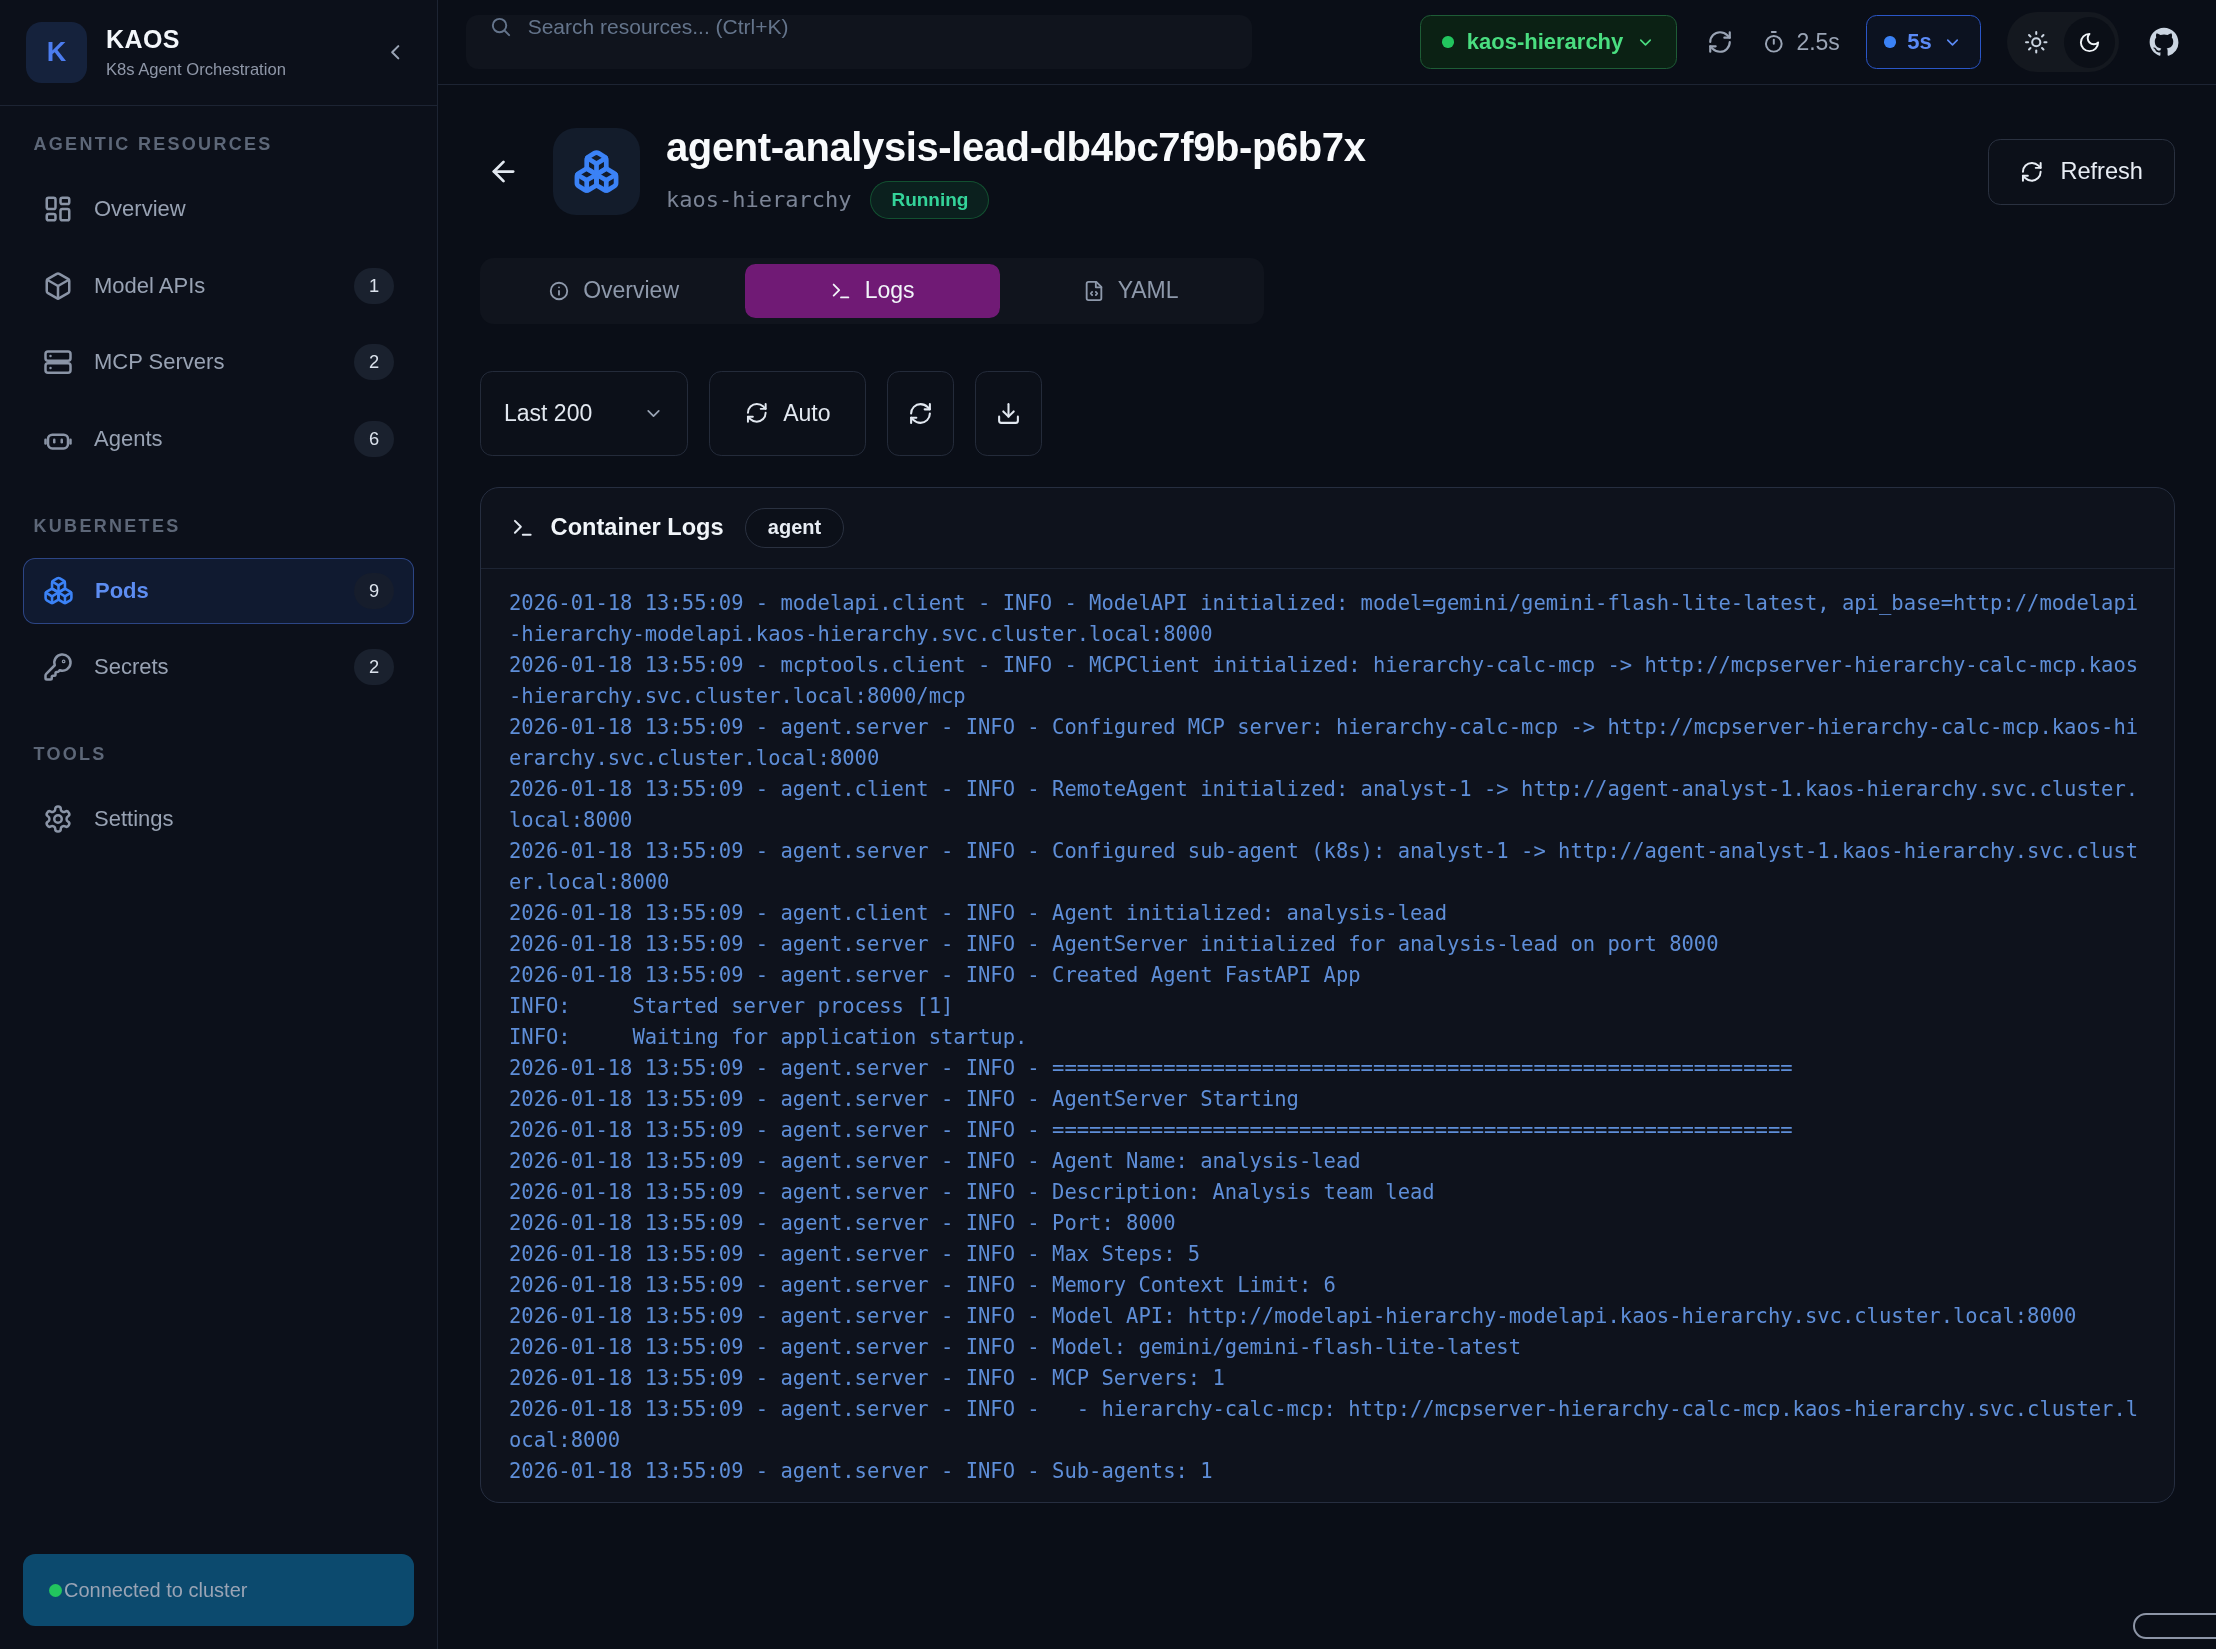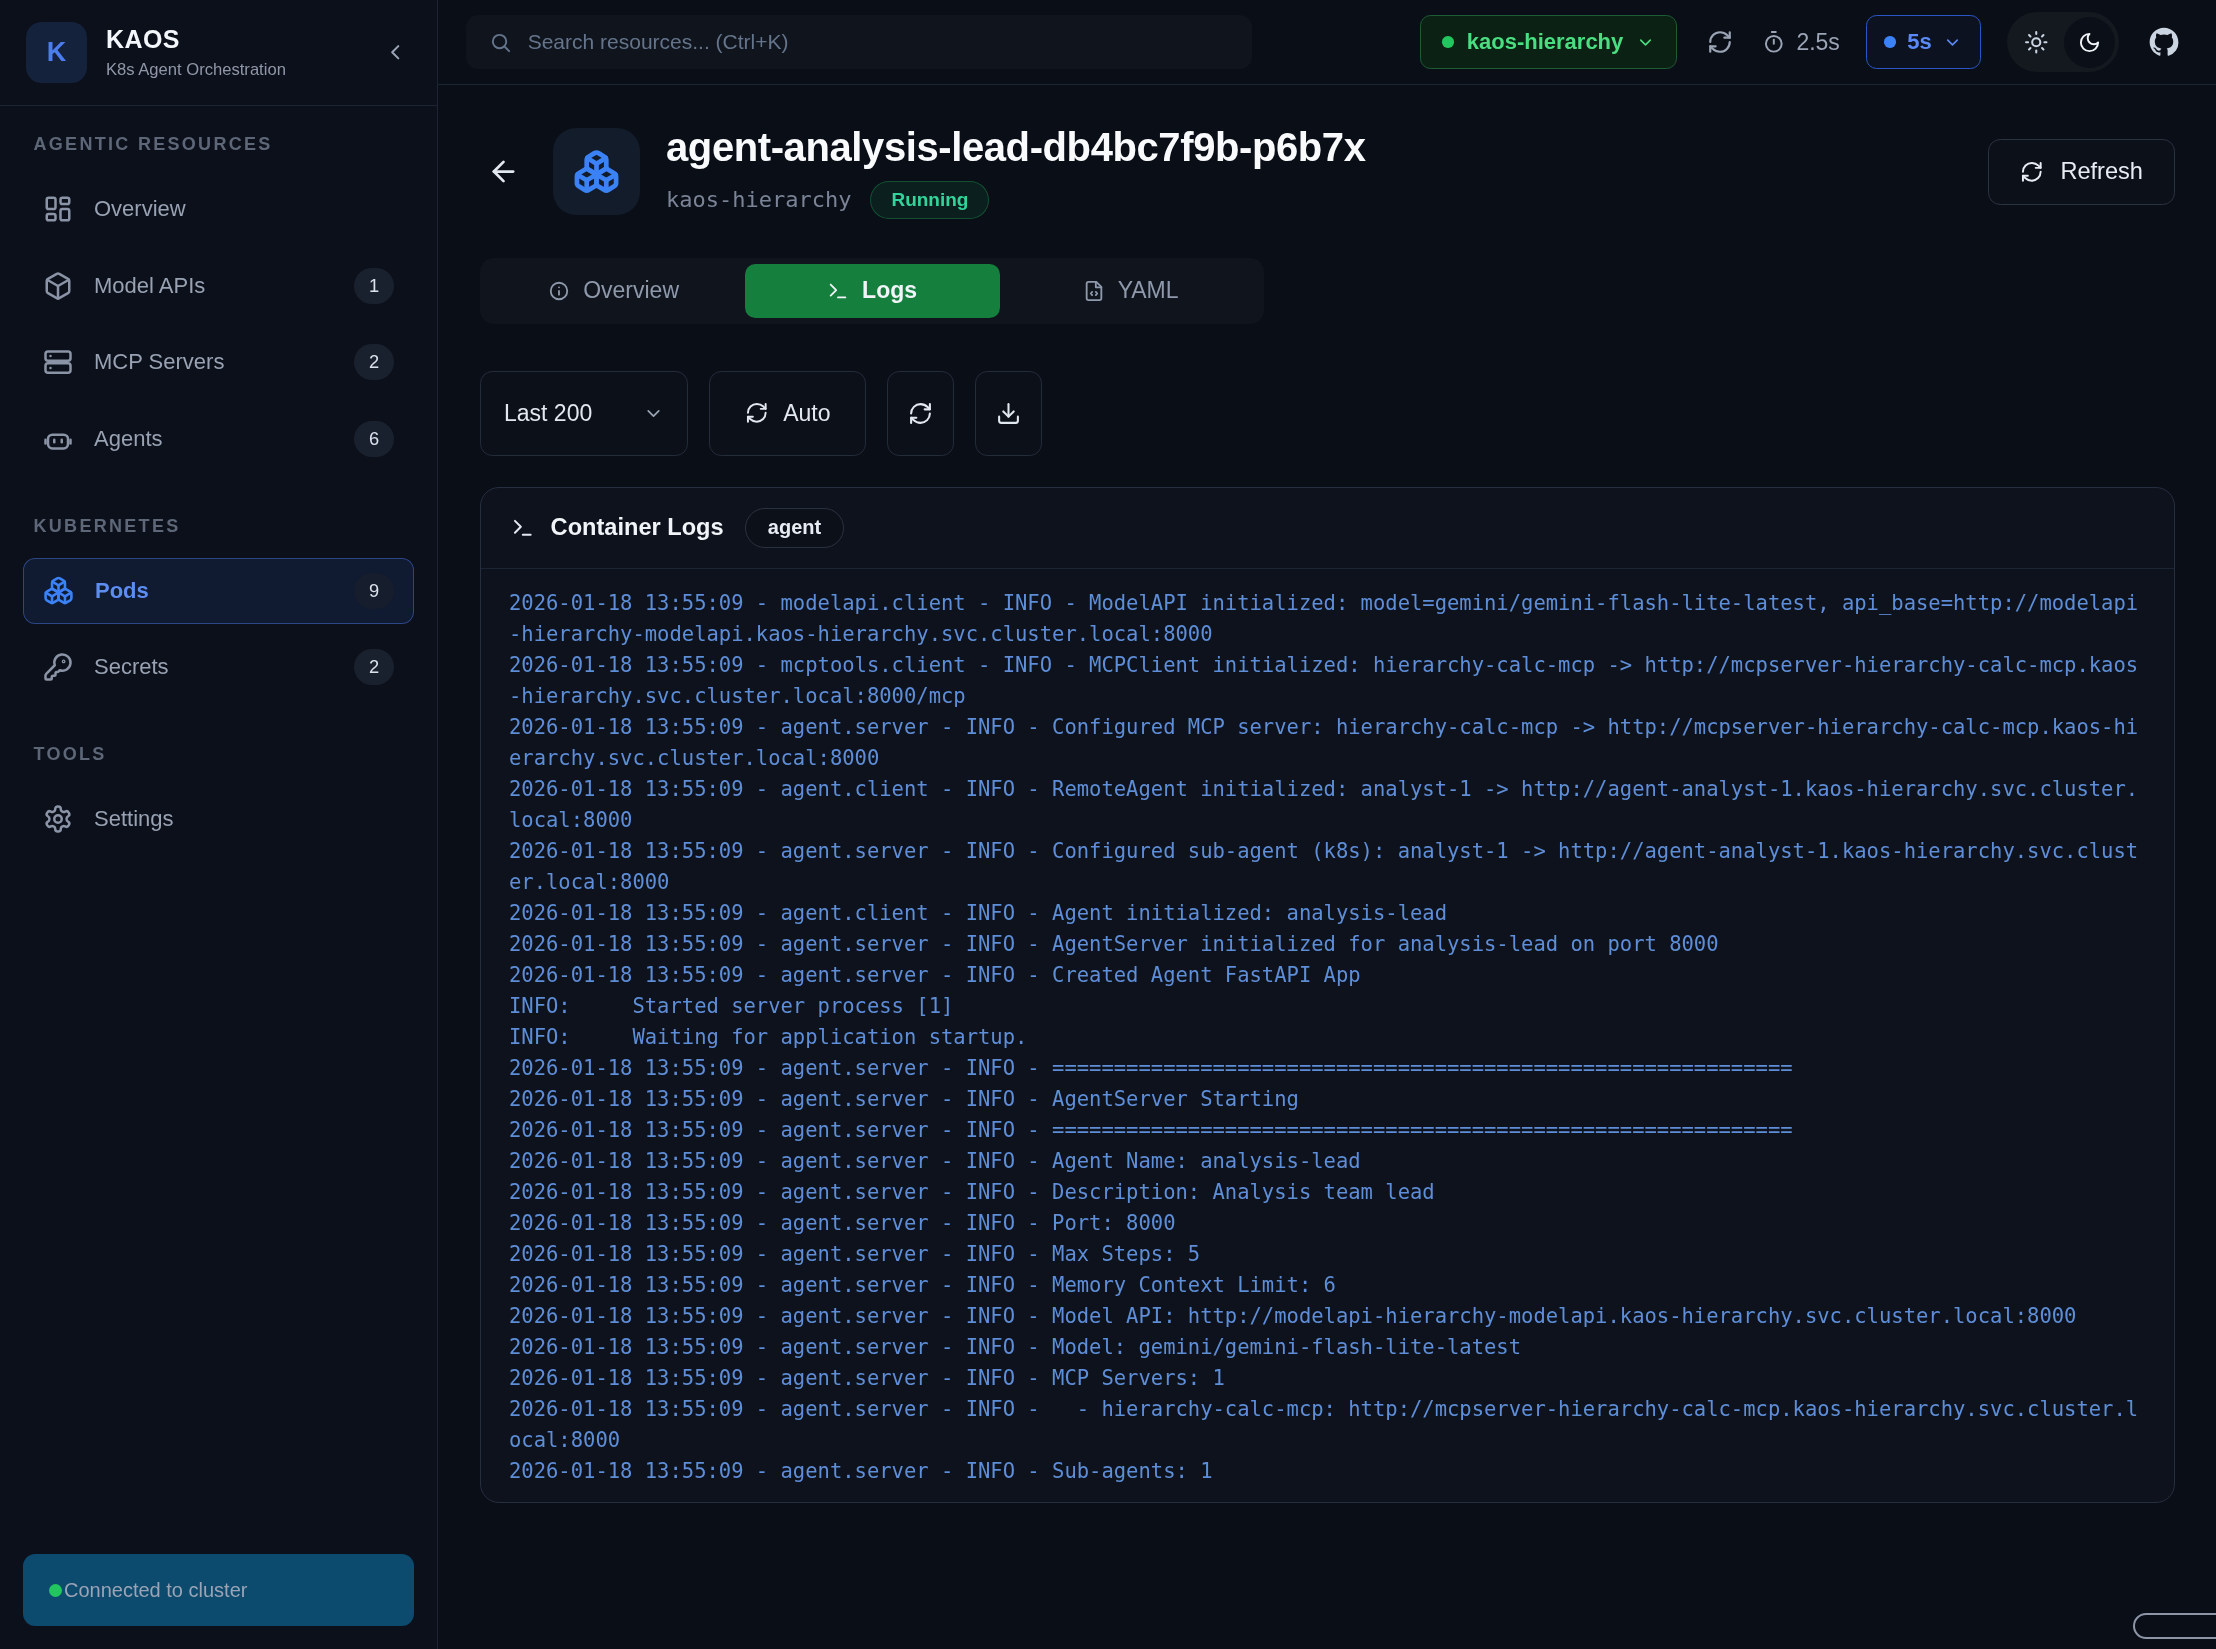--- a/index.html
+++ b/index.html
@@ -67,21 +67,21 @@
 
   
   .main { flex:1; display:flex; flex-direction:column; min-width:0; }
 
   .topbar {
     height:85px; flex:none; display:flex; align-items:center;
     padding:0 35px 0 28px; border-bottom:0.9px solid #1d2433;
   }
   .search-box {
     width:786px; height:54px; background:#10141d; border-radius:12.2px;
-    display:flex; align-items:center; gap:15.7px; padding:0 23px; cursor:text;
+    display:flex; align-items:flex-start; gap:15.7px; padding:0 23px; cursor:text;
   }
   .search-box .ic { color:#64748b; }
   .search-placeholder { font-size:21px; color:#64748b; }
   .topbar-right { margin-left:auto; display:flex; align-items:center; gap:26px; }
   .ns-pill {
     height:54px; padding:0 21px; border-radius:10.5px; background:#0b2114;
     border:0.9px solid #1e5c36; display:flex; align-items:center; gap:13px; cursor:pointer;
   }
   .ns-dot { width:11.4px; height:11.4px; background:#22c55e; }
   .ns-label { font-size:22px; color:#4ade80; font-weight:bold; }
@@ -133,21 +133,21 @@
   .tabs {
     margin-top:39px; align-self:flex-start; display:flex; gap:3.5px;
     background:#10141d; border-radius:14px; padding:6.1px;
   }
   .tab {
     width:255px; height:54px; border-radius:10.5px; border:none; background:transparent;
     display:flex; align-items:center; justify-content:center; gap:13px;
     color:#8e99ab; font-size:23px; cursor:pointer;
     font-family:"Liberation Sans", sans-serif;
   }
-  .tab.active { background:#15803d; color:#f1f5f9; font-weight:bold;text-align:center; }
+  .tab.active { background:#701a75; color:#f1f5f9; font-weight:normal;text-align:center; }
 
   .log-controls { margin-top:47px; display:flex; align-items:center; gap:21px; }
   .ctrl {
     height:85px; border-radius:12.2px; background:#0c1019; border:0.9px solid #242b3a;
     display:flex; align-items:center; color:#e2e8f0; cursor:pointer;
     font-family:"Liberation Sans", sans-serif;
   }
   .select-ctrl { width:208px; padding:0 23px; justify-content:space-between; }
   .select-ctrl .sel-label { font-size:23px; }
   .select-ctrl .ic { color:#9aa4b5; }

